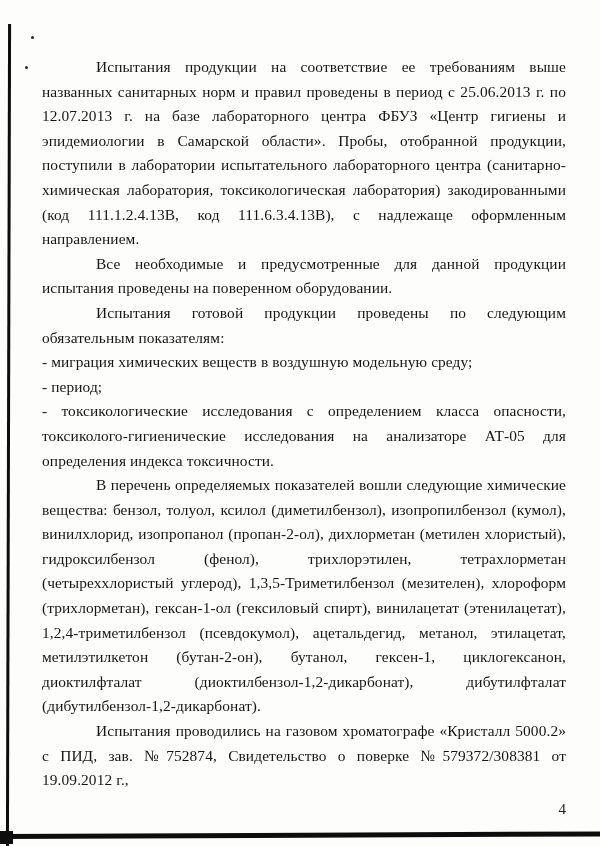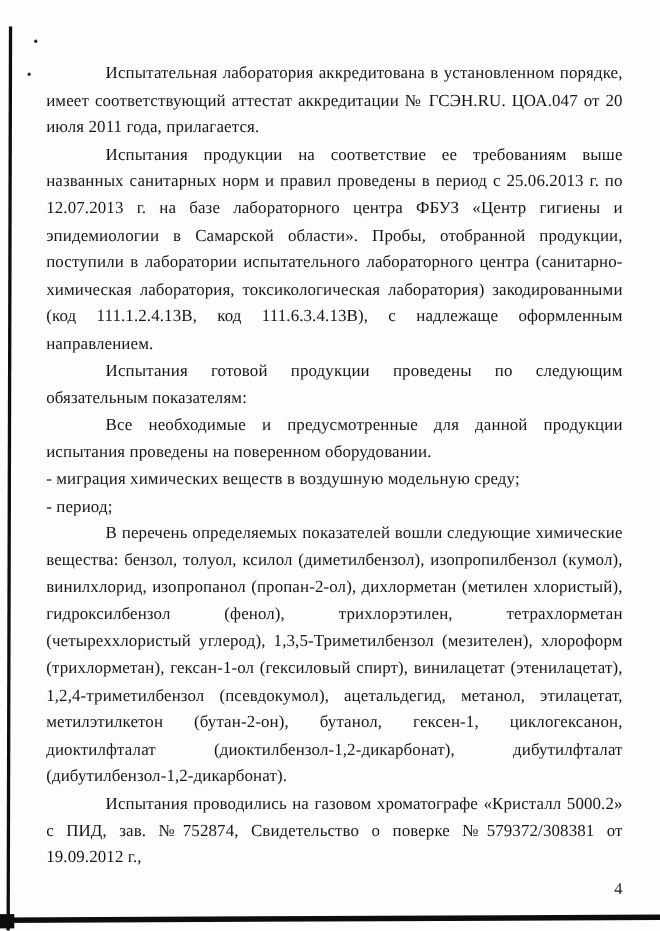--- a/index.html
+++ b/index.html
@@ -71,26 +71,26 @@
   }
   .speck-1 { left: 31px; top: 36px; width: 3px; height: 3px; }
   .speck-2 { left: 25px; top: 66px; width: 3px; height: 3px; }
 </style>
 </head>
 <body>
 
 <div>
 
   <div class="page-body">
-    <p class="para">Испытательная лаборатория аккредитована в установленном порядке, имеет соответствующий аттестат аккредитации № ГСЭН.RU. ЦОА.047 от 20 июля 2011 года, прилагается.</p>
     <p class="para">Испытания продукции на соответствие ее требованиям выше названных санитарных норм и правил проведены в период с 25.06.2013 г. по 12.07.2013 г.  на базе лабораторного центра ФБУЗ «Центр гигиены и эпидемиологии в Самарской области».  Пробы,  отобранной продукции, поступили в лаборатории испытательного лабораторного центра (санитарно-химическая лаборатория, токсикологическая лаборатория) закодированными (код 111.1.2.4.13В, код 111.6.3.4.13В), с надлежаще оформленным направлением.</p>
+    <p class="para">Все необходимые и предусмотренные для данной продукции испытания проведены на поверенном оборудовании.</p>
     <p class="para">Испытания готовой продукции проведены по следующим обязательным показателям:</p>
-    <p class="para">Все необходимые и предусмотренные для данной продукции испытания проведены на поверенном оборудовании.</p>
     <p class="para no-indent">- миграция химических веществ в воздушную модельную среду;</p>
     <p class="para no-indent">- период;</p>
+    <p class="para no-indent">- токсикологические исследования с определением класса опасности, токсиколого-гигиенические исследования на анализаторе АТ-05 для определения индекса токсичности.</p>
     <p class="para">В перечень определяемых показателей вошли следующие  химические вещества:  бензол,  толуол, ксилол (диметилбензол), изопропилбензол (кумол), винилхлорид, изопропанол (пропан-2-ол), дихлорметан (метилен хлористый), гидроксилбензол (фенол), трихлорэтилен, тетрахлорметан (четыреххлористый углерод), 1,3,5-Триметилбензол (мезителен),  хлороформ (трихлорметан), гексан-1-ол (гексиловый спирт), винилацетат (этенилацетат), 1,2,4-триметилбензол (псевдокумол), ацетальдегид, метанол, этилацетат, метилэтилкетон (бутан-2-он), бутанол,  гексен-1,  циклогексанон,  диоктилфталат  (диоктилбензол-1,2-дикарбонат),  дибутилфталат (дибутилбензол-1,2-дикарбонат).</p>
     <p class="para">Испытания проводились на газовом хроматографе «Кристалл 5000.2» с ПИД, зав. №752874, Свидетельство о поверке №579372/308381  от 19.09.2012 г.,</p>
   </div>
 
   <div class="page-number">4</div>
 
   <div class="edge-left"></div>
   <div class="edge-bottom"></div>
   <div class="corner-blob"></div>
   <div class="speck speck-1"></div>

